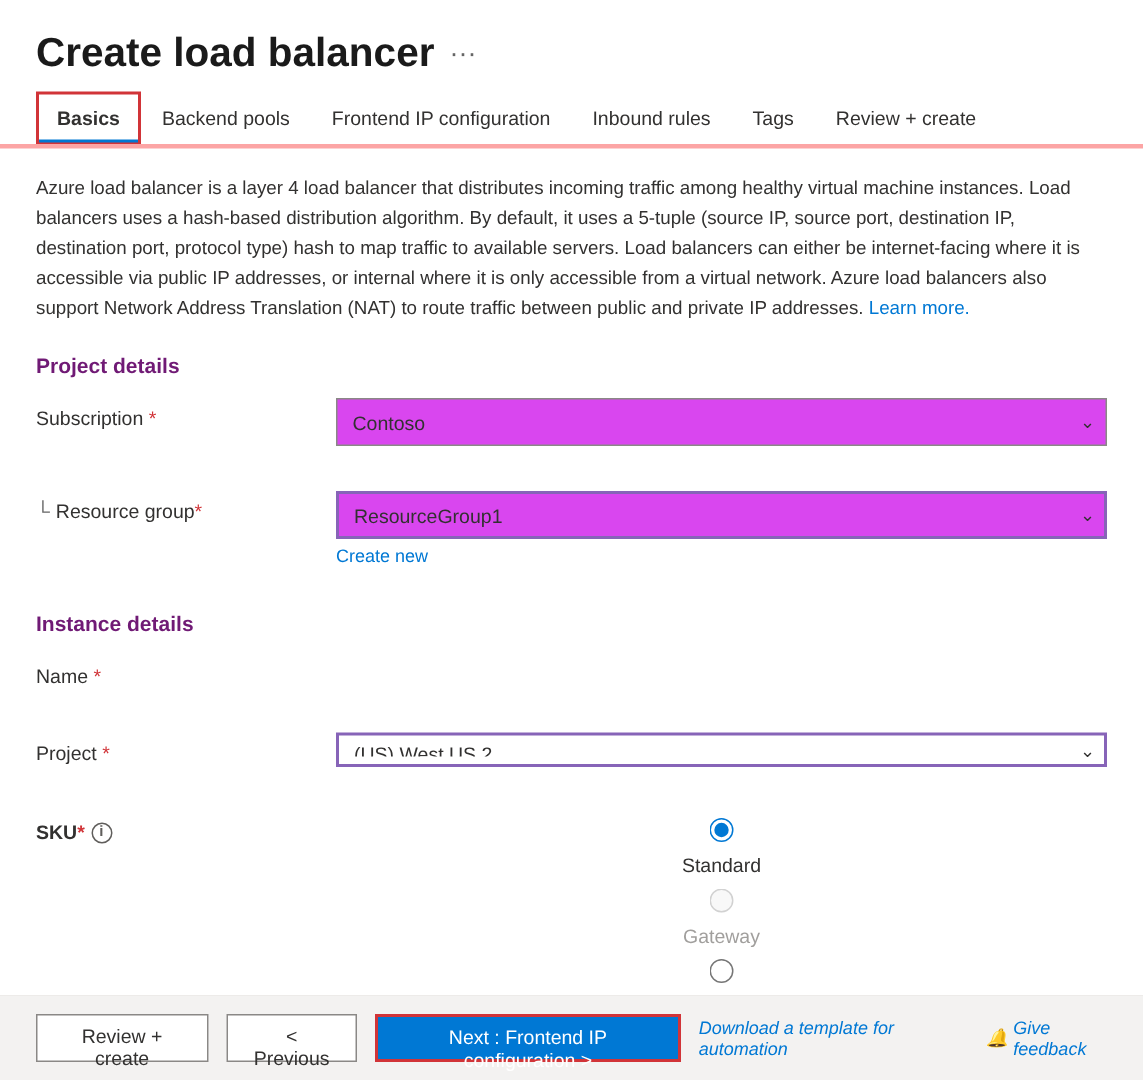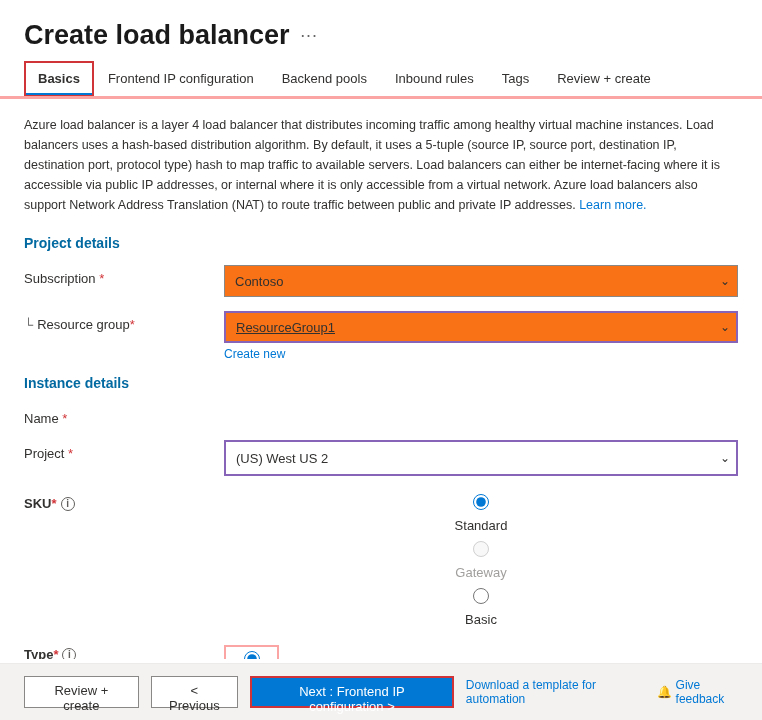--- a/index.html
+++ b/index.html
@@ -13,73 +13,73 @@
     .nav-tab { padding: 10px 14px; font-size: 13px; color: #323130; cursor: pointer; border: none; background: none; white-space: nowrap; position: relative; }
     .nav-tab.active { color: #323130; font-weight: 600; }
     .nav-tab.active::after { content: ''; position: absolute; bottom: -1px; left: 0; right: 0; height: 2px; background: #0078d4; }
     .nav-tab-basics { border: 2px solid #d13438; padding: 8px 12px; }
     
     .content { padding: 16px 24px; overflow-y: auto; max-height: 560px; }
     
     .description-text { font-size: 12.5px; color: #323130; line-height: 1.6; margin-bottom: 20px; }
     .learn-more { color: #0078d4; text-decoration: none; cursor: pointer; }
     
-    .section-title { font-size: 14px; font-weight: 600; color: #0369a1; margin-bottom: 14px; margin-top: 4px; }
-    
-    .form-row { display: flex; align-items: flex-start; margin-bottom: 14px; }
+    .section-title { font-size: 14px; font-weight: 600; color: #701a75; margin-bottom: 14px; margin-top: 4px; }
+    
+    .form-row { display: flex; align-items: flex-start; margin-bottom: 30px; }
     .form-label { width: 200px; min-width: 200px; font-size: 13px; color: #323130; padding-top: 6px; }
     .form-label .required { color: #d13438; }
     .form-control { flex: 1; }
     
     .select-wrapper { position: relative; width: 100%; }
-    .select-box { width: 100%; border: 1px solid #8a8886; padding: 5px 30px 5px 10px; font-size: 13px; color: #323130; background: #f97316; appearance: none; cursor: pointer; height: 32px; }
-    .select-box.highlighted { border-color: #8764b8; border-width: 2px; text-decoration: underline; }
+    .select-box { width: 100%; border: 1px solid #8a8886; padding: 5px 30px 5px 10px; font-size: 13px; color: #323130; background: #d946ef; appearance: none; cursor: pointer; height: 32px; }
+    .select-box.highlighted { border-color: #8764b8; border-width: 2px; }
     .select-chevron { position: absolute; right: 8px; top: 50%; transform: translateY(-50%); pointer-events: none; color: #323130; font-size: 12px; }
     
     .create-new-link { color: #0078d4; font-size: 12px; cursor: pointer; text-decoration: none; display: inline-block; margin-top: 4px; }
     
     .instance-section { margin-top: 8px; }
     
     .name-input-wrapper { position: relative; width: 100%; }
     .name-input { width: 100%; border: 2px solid #d13438; padding: 5px 30px 5px 10px; font-size: 13px; color: #323130; height: 32px; }
     .name-checkmark { position: absolute; right: 8px; top: 50%; transform: translateY(-50%); color: #107c10; font-size: 14px; }
     
     .region-select-wrapper { position: relative; }
-    .region-select { width: 100%; border: 2px solid #8764b8; padding: 5px 30px 5px 10px; font-size: 13px; color: #323130; background: #fff; appearance: none; cursor: pointer; height: 36px; }
+    .region-select { width: 100%; border: 2px solid #8764b8; padding: 5px 30px 5px 10px; font-size: 13px; color: #323130; background: #fff; appearance: none; cursor: pointer; height: 23px; }
     .region-chevron { position: absolute; right: 8px; top: 50%; transform: translateY(-50%); pointer-events: none; color: #323130; font-size: 12px; }
     
     .radio-group { display: flex; flex-direction: column; gap: 8px; padding-top: 4px; }
     .radio-option { display: flex; align-items: center; gap: 8px; cursor: pointer; flex-direction: column; }
     .radio-input { width: 16px; height: 16px; accent-color: #0078d4; cursor: pointer; }
     .radio-label { font-size: 13px; color: #323130; }
     .radio-label.disabled { color: #a19f9d; }
     
     .info-icon { display: inline-flex; align-items: center; justify-content: center; width: 14px; height: 14px; border-radius: 50%; border: 1px solid #605e5c; color: #605e5c; font-size: 10px; cursor: pointer; margin-left: 4px; vertical-align: middle; }
     
     .form-label-with-icon { display: flex; align-items: center; font-weight: bold; }
     
     .footer { position: fixed; bottom: 0; left: 0; width: 762px; background: #f3f2f1; border-top: 1px solid #edebe9; padding: 12px 24px; display: flex; align-items: center; gap: 12px; }
     .btn { padding: 6px 16px; font-size: 13px; cursor: pointer; border: 1px solid #8a8886; background: #fff; color: #323130; height: 32px; }
     .btn-primary { background: #0078d4; color: #fff; border-color: #0078d4; border: 2px solid #d13438; }
-    .footer-links { margin-left: auto; display: flex; align-items: center; gap: 28px; }
+    .footer-links { margin-left: auto; display: flex; align-items: center; gap: 28px; font-style: italic; }
     .footer-link { color: #0078d4; font-size: 12px; text-decoration: none; cursor: pointer; }
     .feedback-link { color: #0078d4; font-size: 12px; text-decoration: none; cursor: pointer; display: flex; align-items: center; gap: 3px; }
   </style>
 </head>
 <body>
 
 <div class="page-header">
   <h1 class="page-title">Create load balancer</h1>
   <span class="ellipsis-btn">···</span>
 </div>
 
 <nav class="nav-tabs">
   <button class="nav-tab nav-tab-basics active">Basics</button>
+  <button class="nav-tab">Backend pools</button>
   <button class="nav-tab">Frontend IP configuration</button>
-  <button class="nav-tab">Backend pools</button>
   <button class="nav-tab">Inbound rules</button>
   <button class="nav-tab">Tags</button>
   <button class="nav-tab">Review + create</button>
 </nav>
 
 <div class="content">
   <p class="description-text">
     <span>Azure load balancer is a layer 4 load balancer that distributes incoming traffic among healthy virtual machine instances. Load balancers uses a hash-based distribution algorithm. By default, it uses a 5-tuple (source IP, source port, destination IP, destination port, protocol type) hash to map traffic to available servers. Load balancers can either be internet-facing where it is accessible via public IP addresses, or internal where it is only accessible from a virtual network. Azure load balancers also support Network Address Translation (NAT) to route traffic between public and private IP addresses.</span>
     <a class="learn-more">Learn more.</a>
   </p>

